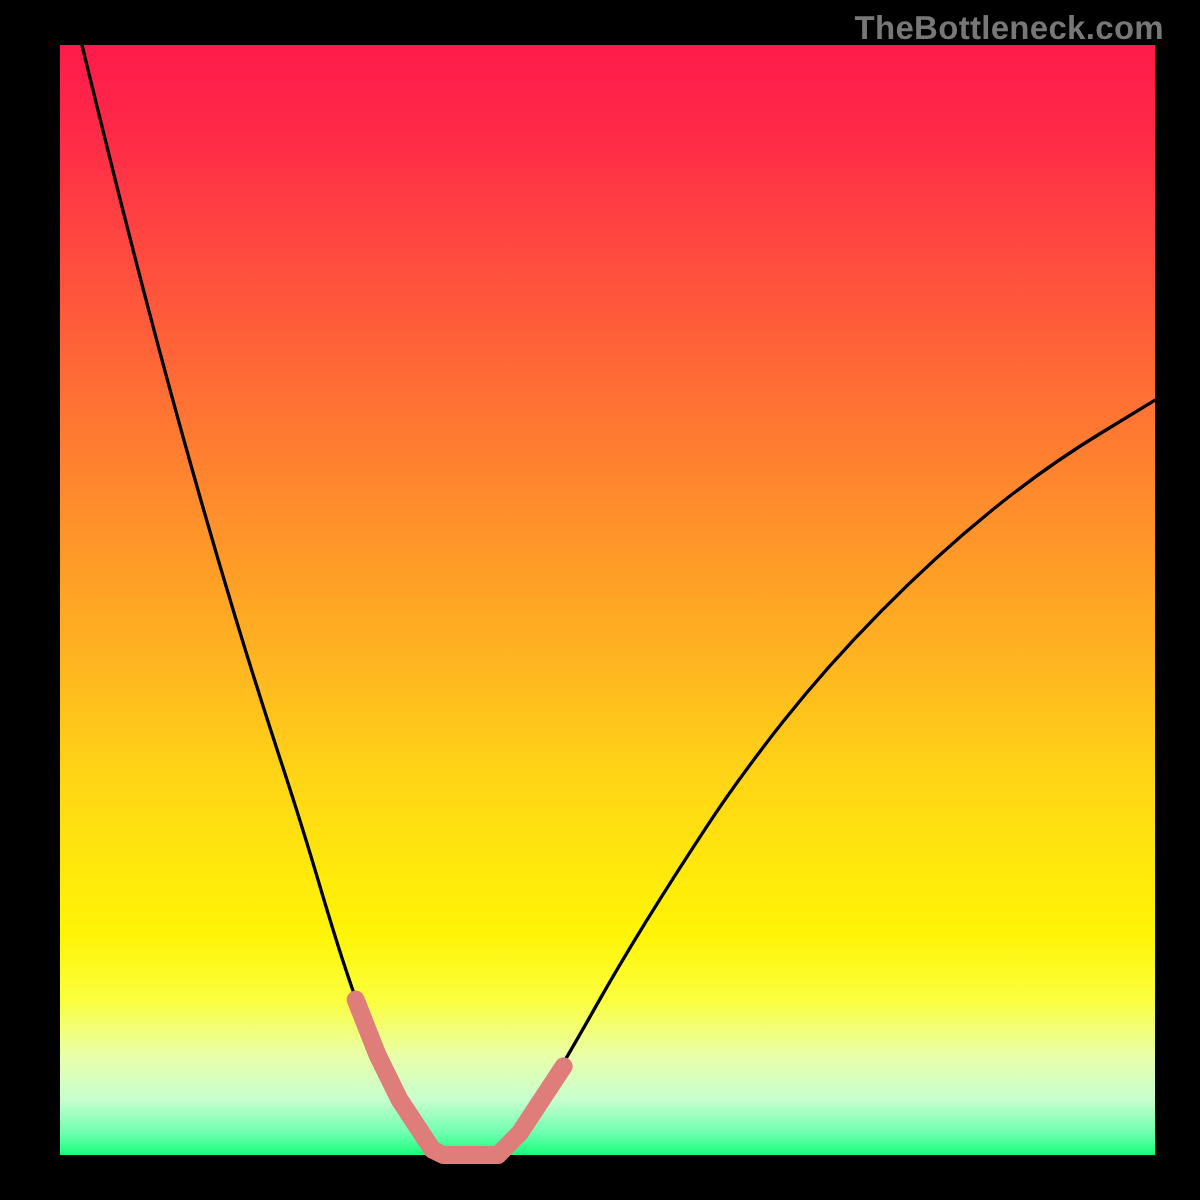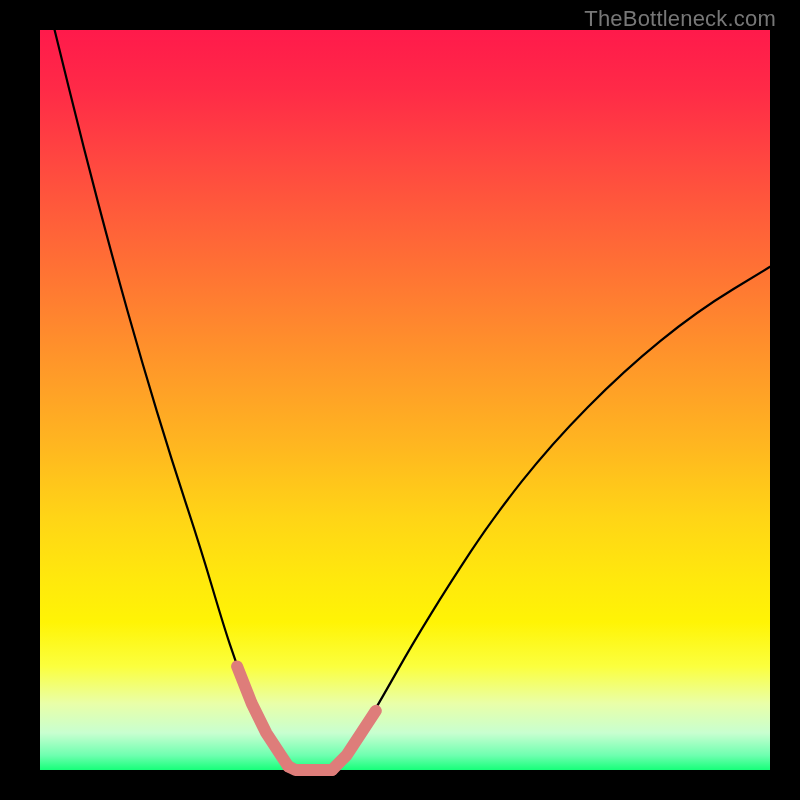--- a/index.html
+++ b/index.html
@@ -39,21 +39,21 @@
       #6fffb0 98%,
       #17ff7a 100%
     );
   }
   .watermark {
     position: absolute;
     top: 6px;
     right: 24px;
     color: #777;
     font-size: 22px;
-    font-weight: 400;
+    font-weight: 700;
     letter-spacing: 0.2px;
     user-select: none;
   }
   svg.curves {
     position: absolute;
     left: 0;
     top: 0;
     width: 730px;
     height: 740px;
     overflow: visible;

